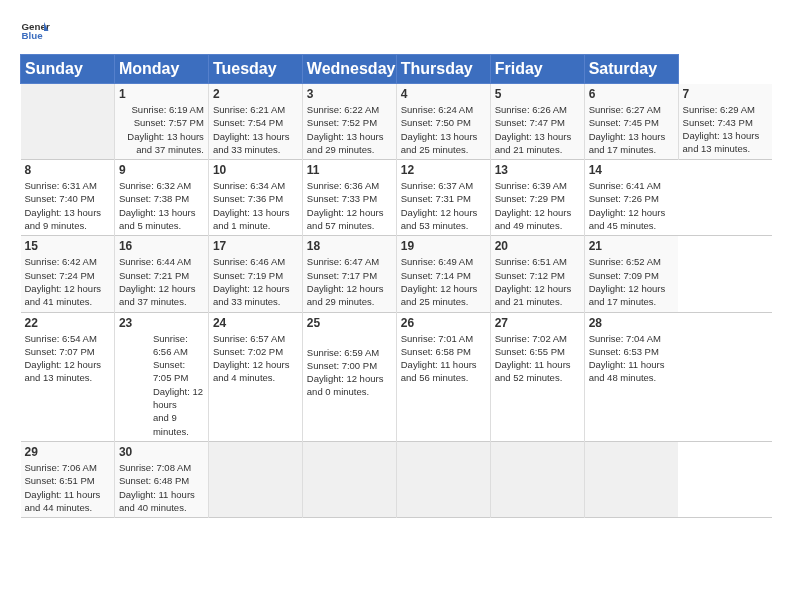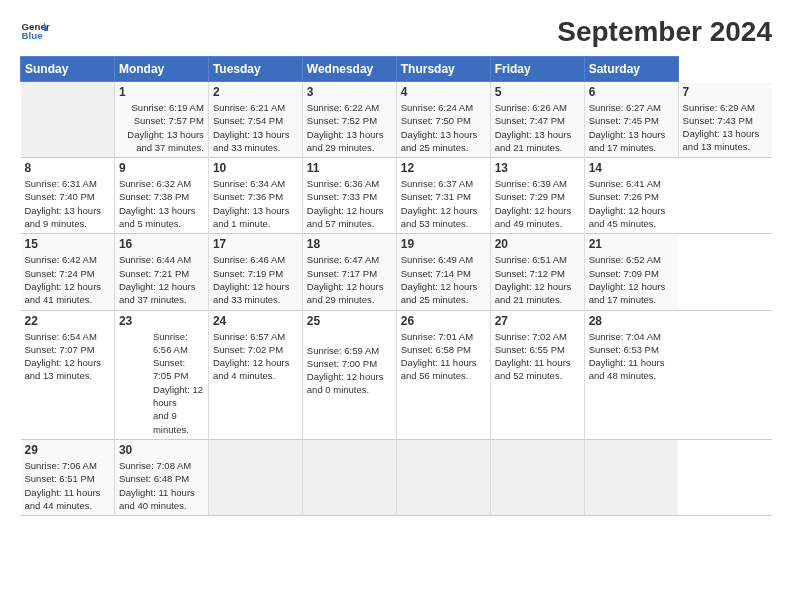--- a/index.html
+++ b/index.html
@@ -47,21 +47,21 @@
       width: 100%;
       border-collapse: collapse;
       table-layout: fixed;
     }
     thead tr {
       background: #3C6EBF;
       color: #fff;
     }
     thead th {
       padding: 5px 4px;
-      font-size: 12px;
+      font-size: 16px;
       font-weight: bold;
       text-align: left;
       border: 1px solid #5580cc;
     }
     tbody tr {
       border-bottom: 1px solid #ccc;
     }
     tbody tr:nth-child(odd) {
       background: #f9f9f9;
     }
@@ -98,21 +98,20 @@
 
   <div class="header">
     <div class="logo">
       <svg class="logo-icon" viewBox="0 0 40 40">
         <text x="2" y="18" font-size="13" font-weight="bold" fill="#333" font-family="Arial">General</text>
         <text x="2" y="30" font-size="13" font-weight="bold" fill="#3C6EBF" font-family="Arial">Blue</text>
         <polygon points="32,8 38,20 32,20" fill="#3C6EBF"></polygon>
       </svg>
     </div>
     <div class="title-block">
-      <div class="main-title">September 2024</div>
     </div>
   </div>
 
   <table>
     <thead>
       <tr>
       <th>Sunday</th>
           <th>Monday</th>
           <th>Tuesday</th>
           <th>Wednesday</th>

